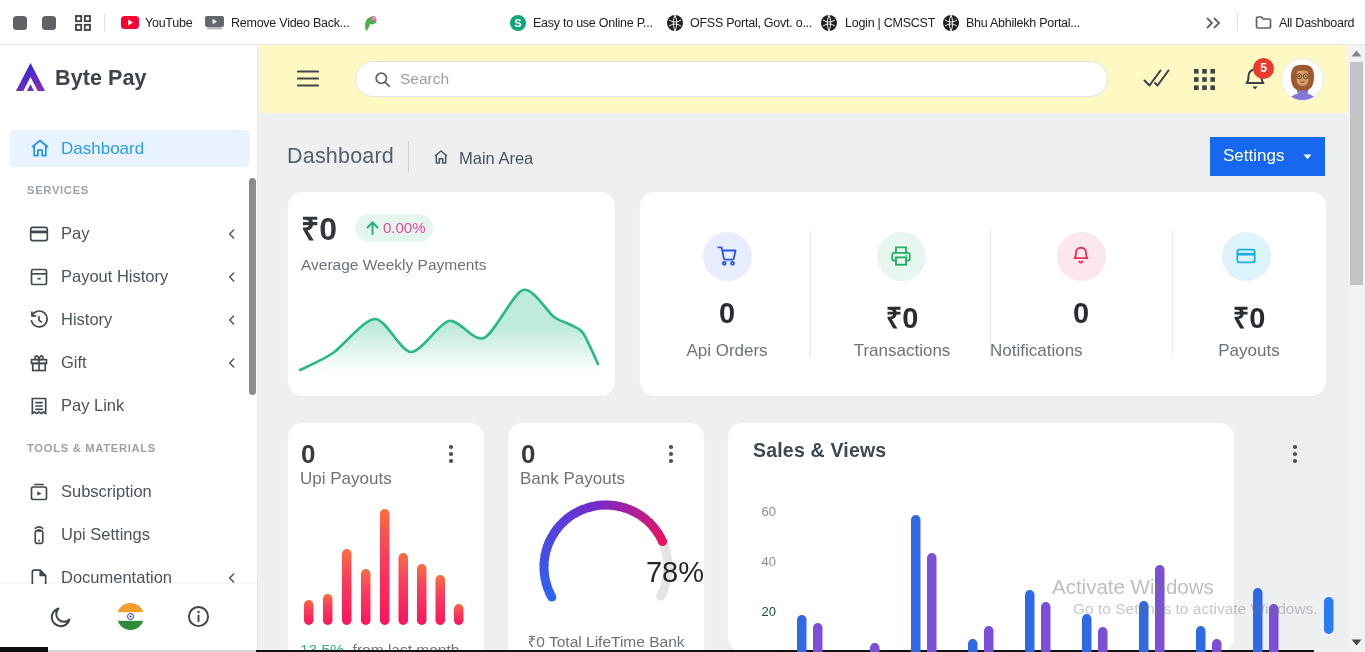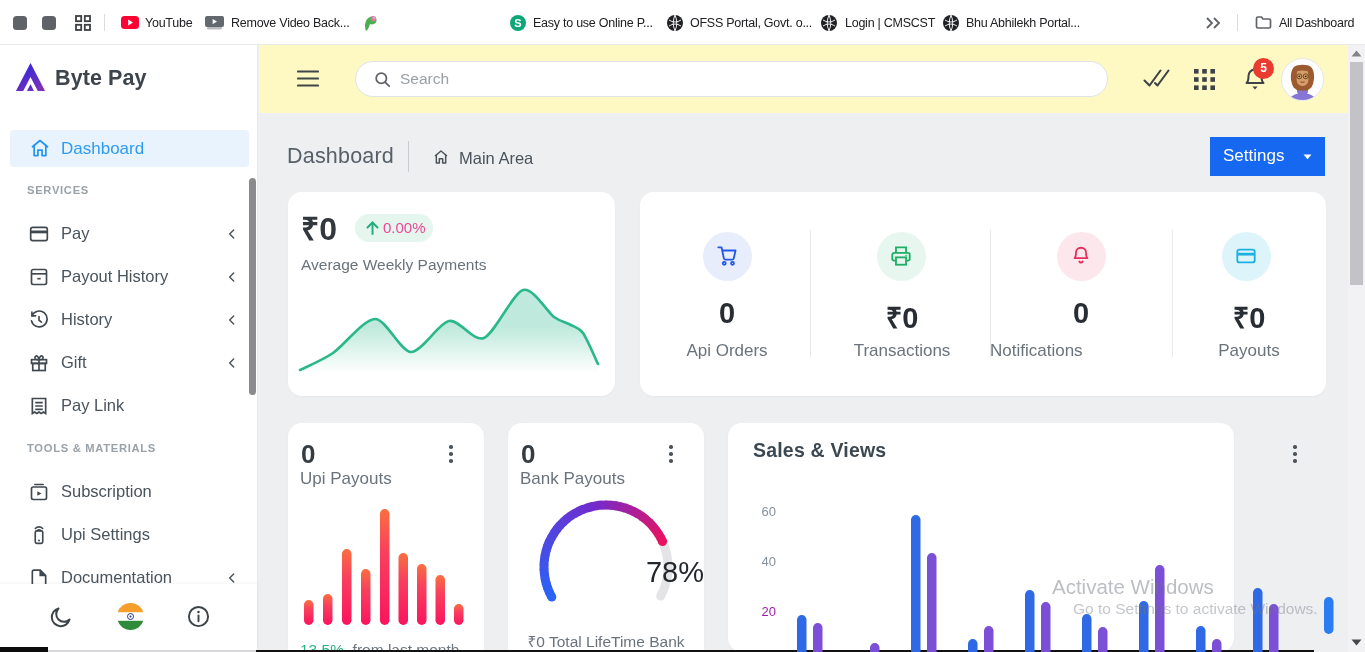--- a/index.html
+++ b/index.html
@@ -451,21 +451,21 @@
 
 <div class="card" style="left:728px;top:423px;width:506px;height:229px">
   <div style="position:absolute;left:25px;top:16px;font-size:19.5px;font-weight:bold;color:#3b4852;letter-spacing:.2px">Sales &amp; Views</div>
   <div class="kebab" style="left:565px;top:22px">
       <i></i>
       <i></i>
       <i></i>
     </div>
   <div style="position:absolute;left:28px;top:81px;width:20px;text-align:right;font-size:13px;color:#87909a">60</div>
   <div style="position:absolute;left:28px;top:131px;width:20px;text-align:right;font-size:13px;color:#87909a">40</div>
-  <div style="position:absolute;left:28px;top:181px;width:20px;text-align:right;font-size:13px;color:#a21caf">20</div>
+  <div style="position:absolute;left:28px;top:181px;width:20px;text-align:right;font-size:13px;color:#14532d">20</div>
 </div>
 <svg class="abs" style="left:728px;top:423px;z-index:47;overflow:visible" width="612" height="229">
     <rect x="69" y="192" width="9.5" height="57" rx="4.7" fill="#3069e5"></rect>
     <rect x="126" y="231" width="9.5" height="18" rx="4.7" fill="#3069e5"></rect>
     <rect x="183" y="92" width="9.5" height="157" rx="4.7" fill="#3069e5"></rect>
     <rect x="240" y="216" width="9.5" height="33" rx="4.7" fill="#3069e5"></rect>
     <rect x="297" y="167" width="9.5" height="82" rx="4.7" fill="#3069e5"></rect>
     <rect x="354" y="191" width="9.5" height="58" rx="4.7" fill="#3069e5"></rect>
     <rect x="411" y="178" width="9.5" height="71" rx="4.7" fill="#3069e5"></rect>
     <rect x="468" y="203" width="9.5" height="46" rx="4.7" fill="#3069e5"></rect>

